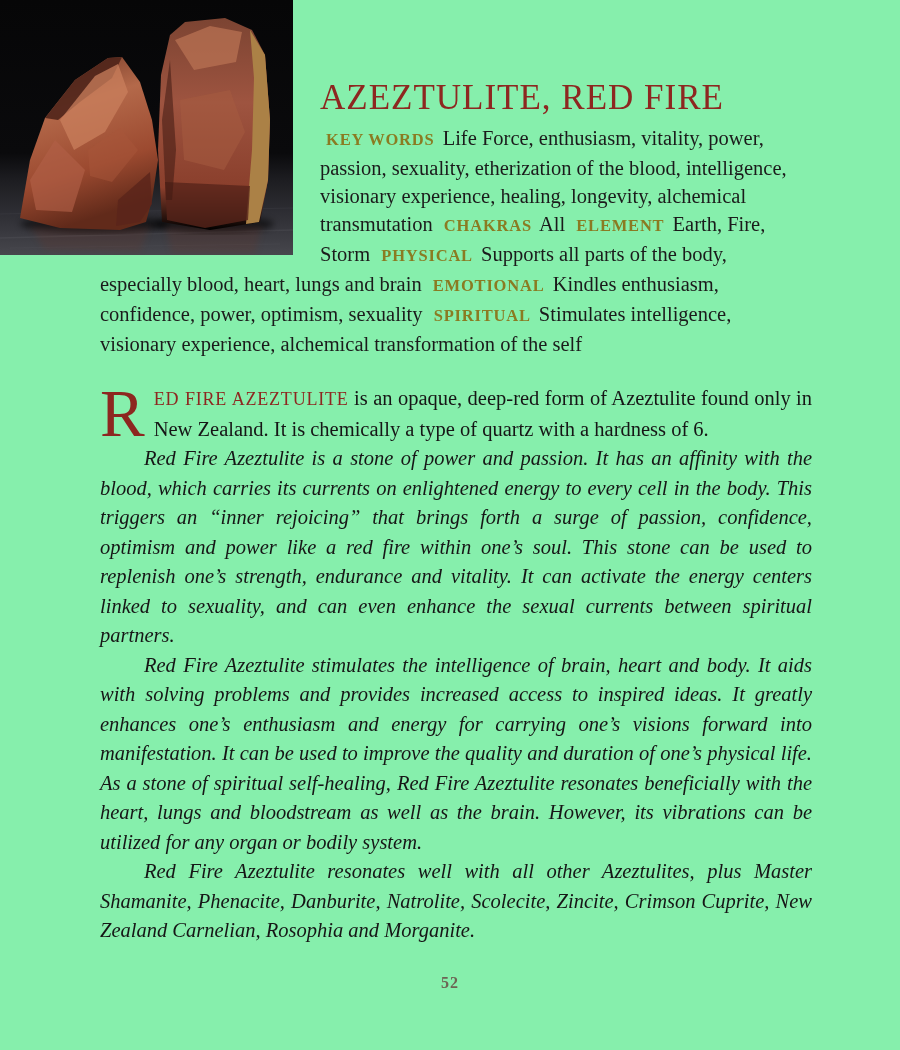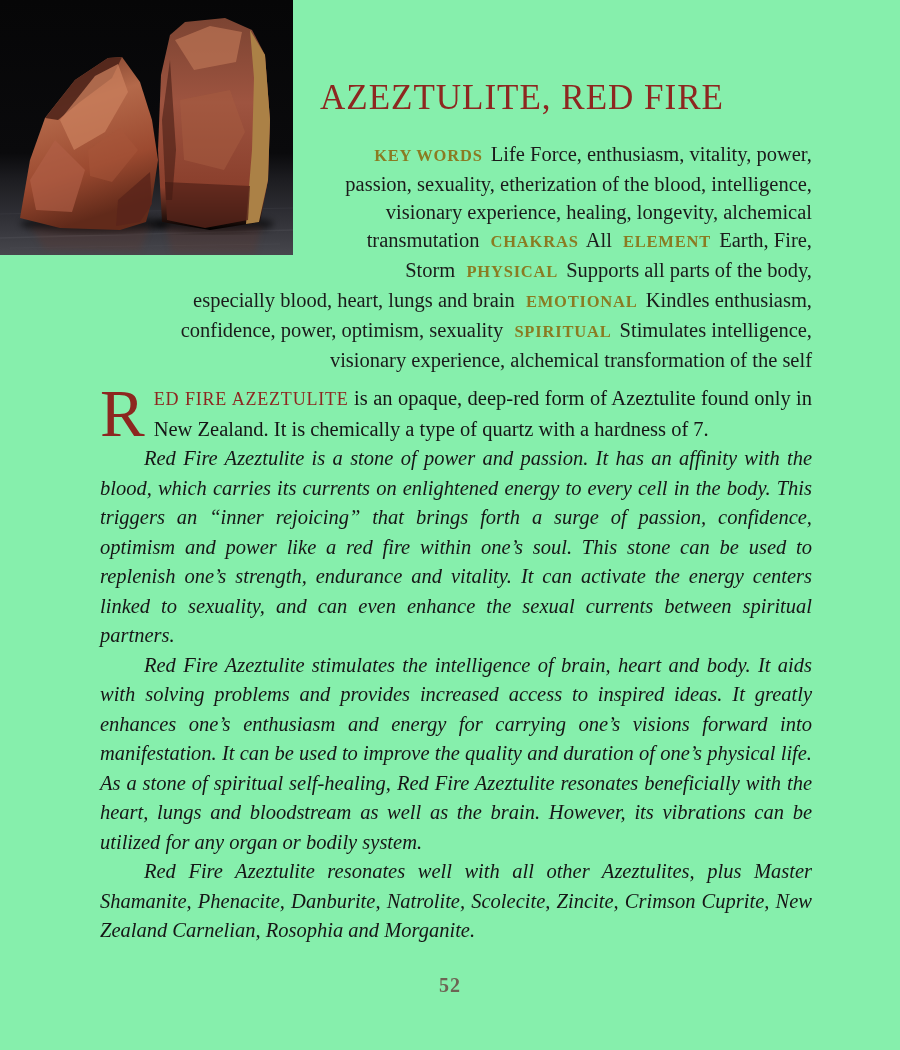--- a/index.html
+++ b/index.html
@@ -24,25 +24,25 @@
   .title {
     position:absolute; left:320px; top:56px;
     font-size:35px; line-height:38px;
     letter-spacing:1px;
     font-weight:400;
     color:#8d2720;
     white-space:nowrap;
   }
   
   .props {
-    position:absolute; left:100px; top:140px;
+    position:absolute; left:100px; top:124px;
     width:712px;
     font-size:20.5px; line-height:28px;
     color:#1b1b1b;
-    text-align:right;
+    text-align:left;
   }
   .photo-spacer {
     float:left;
     width:220px; height:126px;
   }
   .prop-label {
     font-weight:700;
     font-size:16.5px;
     letter-spacing:0.8px;
     color:#8a7b22;
@@ -69,21 +69,21 @@
     color:#8d2720;
     font-size:18px;
     letter-spacing:0.8px;
     margin-top:29px;
   }
   
   .folio {
     position:absolute; left:0; top:974px;
     width:900px;
     text-align:center;
-    font-size:20px; font-weight:700;
+    font-size:16px; font-weight:700;
     letter-spacing:1px;
     color:#6d6454;
   }
 </style>
 </head>
 <body>
 
 <div class="page">
 
   <svg class="photo" viewBox="0 0 293 255" aria-hidden="true">
@@ -137,21 +137,21 @@
     <polygon points="180,100 230,90 245,132 224,170 184,160" fill="#a55b40" opacity="0.55"></polygon>
     <polygon points="165,182 250,186 248,220 205,228 167,220" fill="#58241a" opacity="0.8"></polygon>
     <polygon points="170,60 176,150 172,200 166,200 162,120" fill="#3f1a12" opacity="0.55"></polygon>
   </svg>
 
   <h1 class="title">AZEZTULITE, RED FIRE</h1>
 
   <div class="props"><span class="photo-spacer"></span><span class="prop-label">KEY WORDS</span> <span>Life Force, enthusiasm, vitality, power, passion, sexuality, etherization of the blood, intelligence, visionary experience, healing, longevity, alchemical transmutation</span>  <span class="prop-label">CHAKRAS</span> <span>All</span>  <span class="prop-label">ELEMENT</span> <span>Earth, Fire, Storm</span>  <span class="prop-label">PHYSICAL</span> <span>Supports all parts of the body, especially blood, heart, lungs and brain</span>  <span class="prop-label">EMOTIONAL</span> <span>Kindles enthusiasm, confidence, power, optimism, sexuality</span>  <span class="prop-label">SPIRITUAL</span> <span>Stimulates intelligence, visionary experience, alchemical transformation of the self</span></div>
 
   <div class="body">
-    <p class="para lead"><span class="dropcap">R</span><span class="lead-caps">ED FIRE AZEZTULITE</span><span> is an opaque, deep-red form of Azeztulite found only in New Zealand. It is chemically a type of quartz with a hardness of 7.</span></p>
+    <p class="para lead"><span class="dropcap">R</span><span class="lead-caps">ED FIRE AZEZTULITE</span><span> is an opaque, deep-red form of Azeztulite found only in New Zealand. It is chemically a type of quartz with a hardness of 6.</span></p>
     <div>
         <p class="para indent">Red Fire Azeztulite is a stone of power and passion.  It has an affinity with the blood, which carries its currents on enlightened energy to every cell in the body. This triggers an “inner rejoicing” that brings forth a surge of passion, confidence, optimism and power like a red fire within one’s soul. This stone can be used to replenish one’s strength, endurance and vitality. It can activate the energy centers linked to sexuality, and can even enhance the sexual currents between spiritual partners.</p>
         <p class="para indent">Red Fire Azeztulite stimulates the intelligence of brain, heart and body. It aids with solving problems and provides increased access to inspired ideas. It greatly enhances one’s enthusiasm and energy for carrying one’s visions forward into manifestation. It can be used to improve the quality and duration of one’s physical life. As a stone of spiritual self-healing, Red Fire Azeztulite resonates beneficially with the heart, lungs and bloodstream as well as the brain. However, its vibrations can be utilized for any organ or bodily system.</p>
         <p class="para indent">Red Fire Azeztulite resonates well with all other Azeztulites, plus Master Shamanite, Phenacite, Danburite, Natrolite, Scolecite, Zincite, Crimson Cuprite, New Zealand Carnelian, Rosophia and Morganite.</p>
       </div>
   </div>
 
   <div class="folio">52</div>
 
 </div>

